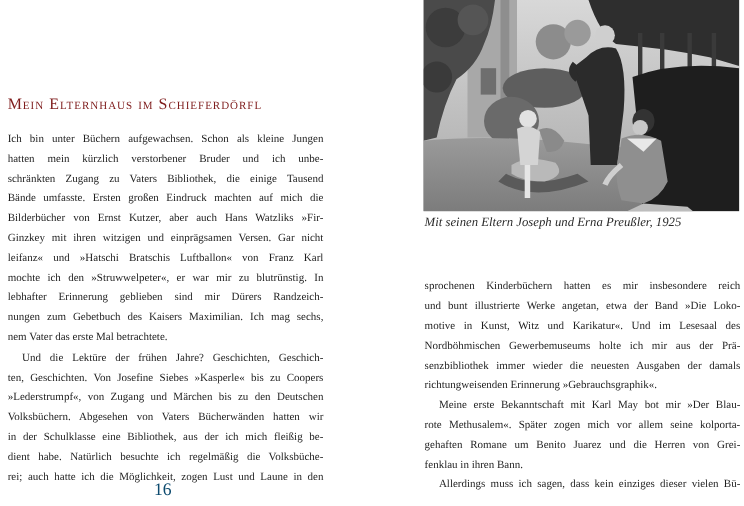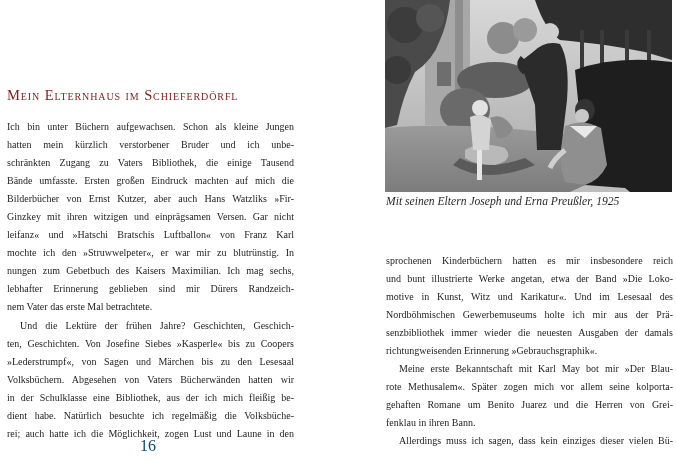--- a/index.html
+++ b/index.html
@@ -51,26 +51,26 @@
   <div class="chapter-title">Mein Elternhaus im Schieferdörfl</div>
   <div class="body-text left-body" id="left-body">
       <span class="line">Ich bin unter Büchern aufgewachsen. Schon als kleine Jungen</span>
       <span class="line">hatten mein kürzlich verstorbener Bruder und ich unbe-</span>
       <span class="line">schränkten Zugang zu Vaters Bibliothek, die einige Tausend</span>
       <span class="line">Bände umfasste. Ersten großen Eindruck machten auf mich die</span>
       <span class="line">Bilderbücher von Ernst Kutzer, aber auch Hans Watzliks »Fir-</span>
       <span class="line">Ginzkey mit ihren witzigen und einprägsamen Versen. Gar nicht</span>
       <span class="line">leifanz« und »Hatschi Bratschis Luftballon« von Franz Karl</span>
       <span class="line">mochte ich den »Struwwelpeter«, er war mir zu blutrünstig. In</span>
+      <span class="line">lebhafter Erinnerung geblieben sind mir Dürers Randzeich-</span>
       <span class="line">nungen zum Gebetbuch des Kaisers Maximilian. Ich mag sechs,</span>
-      <span class="line">lebhafter Erinnerung geblieben sind mir Dürers Randzeich-</span>
       <span class="line last">nem Vater das erste Mal betrachtete.</span>
       <span class="line indent">Und die Lektüre der frühen Jahre? Geschichten, Geschich-</span>
       <span class="line">ten, Geschichten. Von Josefine Siebes »Kasperle« bis zu Coopers</span>
-      <span class="line">»Lederstrumpf«, von Sagen und Märchen bis zu den Lesesaal</span>
+      <span class="line">»Lederstrumpf«, von Zugang und Märchen bis zu den Deutschen</span>
       <span class="line">Volksbüchern. Abgesehen von Vaters Bücherwänden hatten wir</span>
       <span class="line">in der Schulklasse eine Bibliothek, aus der ich mich fleißig be-</span>
       <span class="line">dient habe. Natürlich besuchte ich regelmäßig die Volksbüche-</span>
       <span class="line">rei; auch hatte ich die Möglichkeit, zogen Lust und Laune in den</span>
     </div>
   <div class="page-number left-num">16</div>
 </div>
 
 <div class="page page-right">
   <div class="photo" title="Black-and-white family photo in a garden: a small child on a rocking horse, a man standing, a woman seated">

